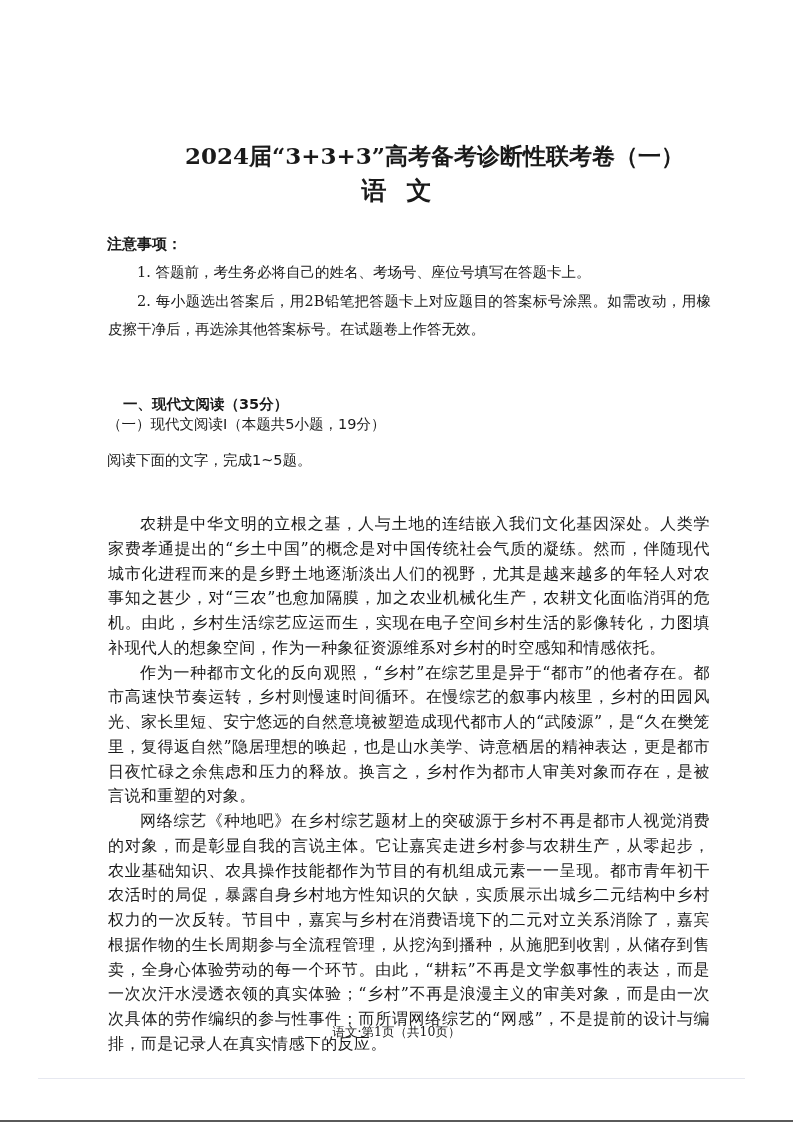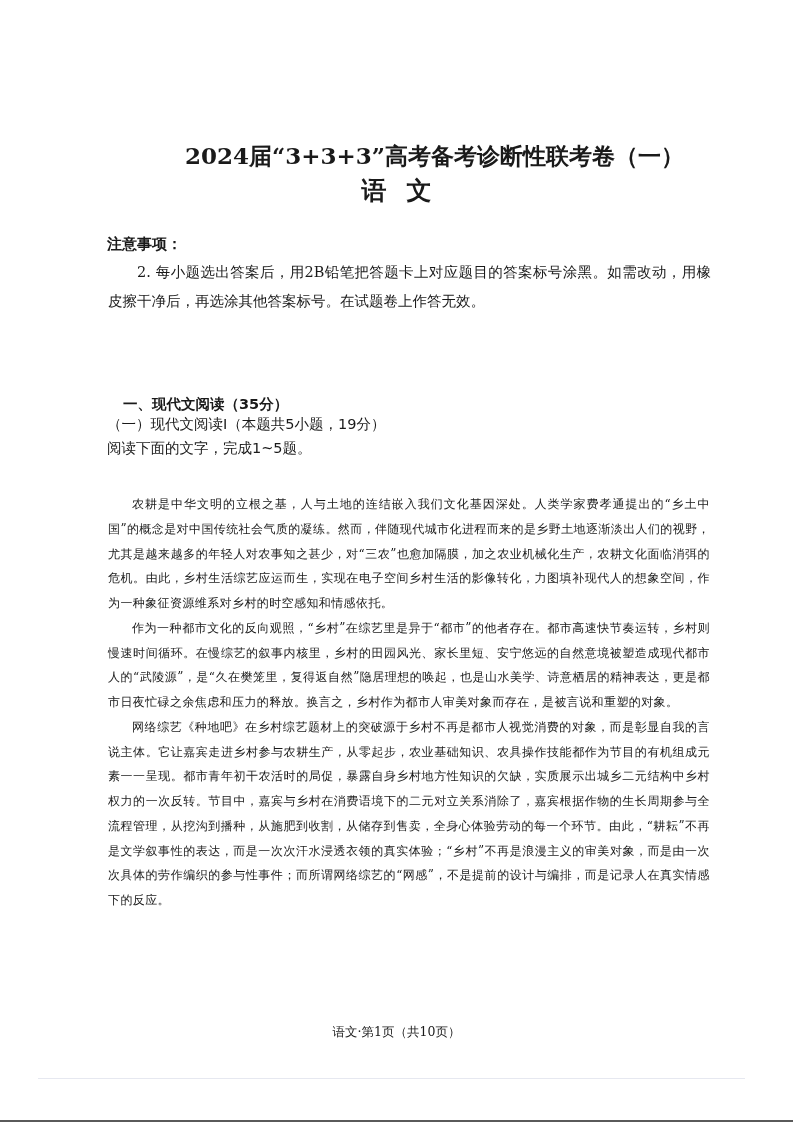--- a/index.html
+++ b/index.html
@@ -24,46 +24,47 @@
     font-size: 14.5px; line-height: 28.5px; text-align: justify;
   }
   .notice p { margin: 0; text-indent: 2em; }
   .section {
     position: absolute; top: 394px; left: 107px; width: 603px;
     font-family: "DejaVu Sans", "Liberation Sans", sans-serif; font-size: 14.5px; line-height: 20px;
   }
   .section div { margin: 0; }
   .section .h1 { font-weight: bold; margin-left: 16px; }
   .body {
-    position: absolute; top: 492px; left: 108px; width: 602px;
-    font-size: 12px; line-height: 24.75px; text-align: justify; letter-spacing: 0.4px;
+    position: absolute; top: 512px; left: 108px; width: 602px;
+    font-size: 16px; line-height: 24.75px; text-align: justify; letter-spacing: 0.4px;
   }
   .body p { margin: 0; text-indent: 2em; }
   .footer {
     position: absolute; top: 1024px; left: 0; width: 793px; text-align: center;
     font-size: 12.5px; line-height: 16px;
   }
   .rule-long { position: absolute; top: 1078px; left: 26px; width: 472px; height: 1px; background: #e6e8f0; }
   .bottom-edge { position: absolute; left: 0; bottom: 0; width: 793px; height: 2px; background: #5a5a5a; }
 </style>
 </head>
 <body>
 
 <div class="title">2024届“3+3+3”高考备考诊断性联考卷（一）</div>
 <div class="subtitle">语文</div>
 
 <div class="notice-title">注意事项：</div>
 <div class="notice">
+  <p>1. 答题前，考生务必将自己的姓名、考场号、座位号填写在答题卡上。</p>
   <p>2. 每小题选出答案后，用2B铅笔把答题卡上对应题目的答案标号涂黑。如需改动，用橡皮擦干净后，再选涂其他答案标号。在试题卷上作答无效。</p>
 </div>
 
 <div class="section">
   <div class="h1">一、现代文阅读（35分）</div>
   <div style="">（一）现代文阅读Ⅰ（本题共5小题，19分）</div>
-  <div style="margin-top:4px">阅读下面的文字，完成1~5题。</div>
+  <div style="margin-top:16px">阅读下面的文字，完成1~5题。</div>
 </div>
 
 <div class="body">
   <p>农耕是中华文明的立根之基，人与土地的连结嵌入我们文化基因深处。人类学家费孝通提出的“乡土中国”的概念是对中国传统社会气质的凝练。然而，伴随现代城市化进程而来的是乡野土地逐渐淡出人们的视野，尤其是越来越多的年轻人对农事知之甚少，对“三农”也愈加隔膜，加之农业机械化生产，农耕文化面临消弭的危机。由此，乡村生活综艺应运而生，实现在电子空间乡村生活的影像转化，力图填补现代人的想象空间，作为一种象征资源维系对乡村的时空感知和情感依托。</p>
   <p>作为一种都市文化的反向观照，“乡村”在综艺里是异于“都市”的他者存在。都市高速快节奏运转，乡村则慢速时间循环。在慢综艺的叙事内核里，乡村的田园风光、家长里短、安宁悠远的自然意境被塑造成现代都市人的“武陵源”，是“久在樊笼里，复得返自然”隐居理想的唤起，也是山水美学、诗意栖居的精神表达，更是都市日夜忙碌之余焦虑和压力的释放。换言之，乡村作为都市人审美对象而存在，是被言说和重塑的对象。</p>
   <p>网络综艺《种地吧》在乡村综艺题材上的突破源于乡村不再是都市人视觉消费的对象，而是彰显自我的言说主体。它让嘉宾走进乡村参与农耕生产，从零起步，农业基础知识、农具操作技能都作为节目的有机组成元素一一呈现。都市青年初干农活时的局促，暴露自身乡村地方性知识的欠缺，实质展示出城乡二元结构中乡村权力的一次反转。节目中，嘉宾与乡村在消费语境下的二元对立关系消除了，嘉宾根据作物的生长周期参与全流程管理，从挖沟到播种，从施肥到收割，从储存到售卖，全身心体验劳动的每一个环节。由此，“耕耘”不再是文学叙事性的表达，而是一次次汗水浸透衣领的真实体验；“乡村”不再是浪漫主义的审美对象，而是由一次次具体的劳作编织的参与性事件；而所谓网络综艺的“网感”，不是提前的设计与编排，而是记录人在真实情感下的反应。</p>
 </div>
 
 <div class="footer">语文·第1页（共10页）</div>
 

